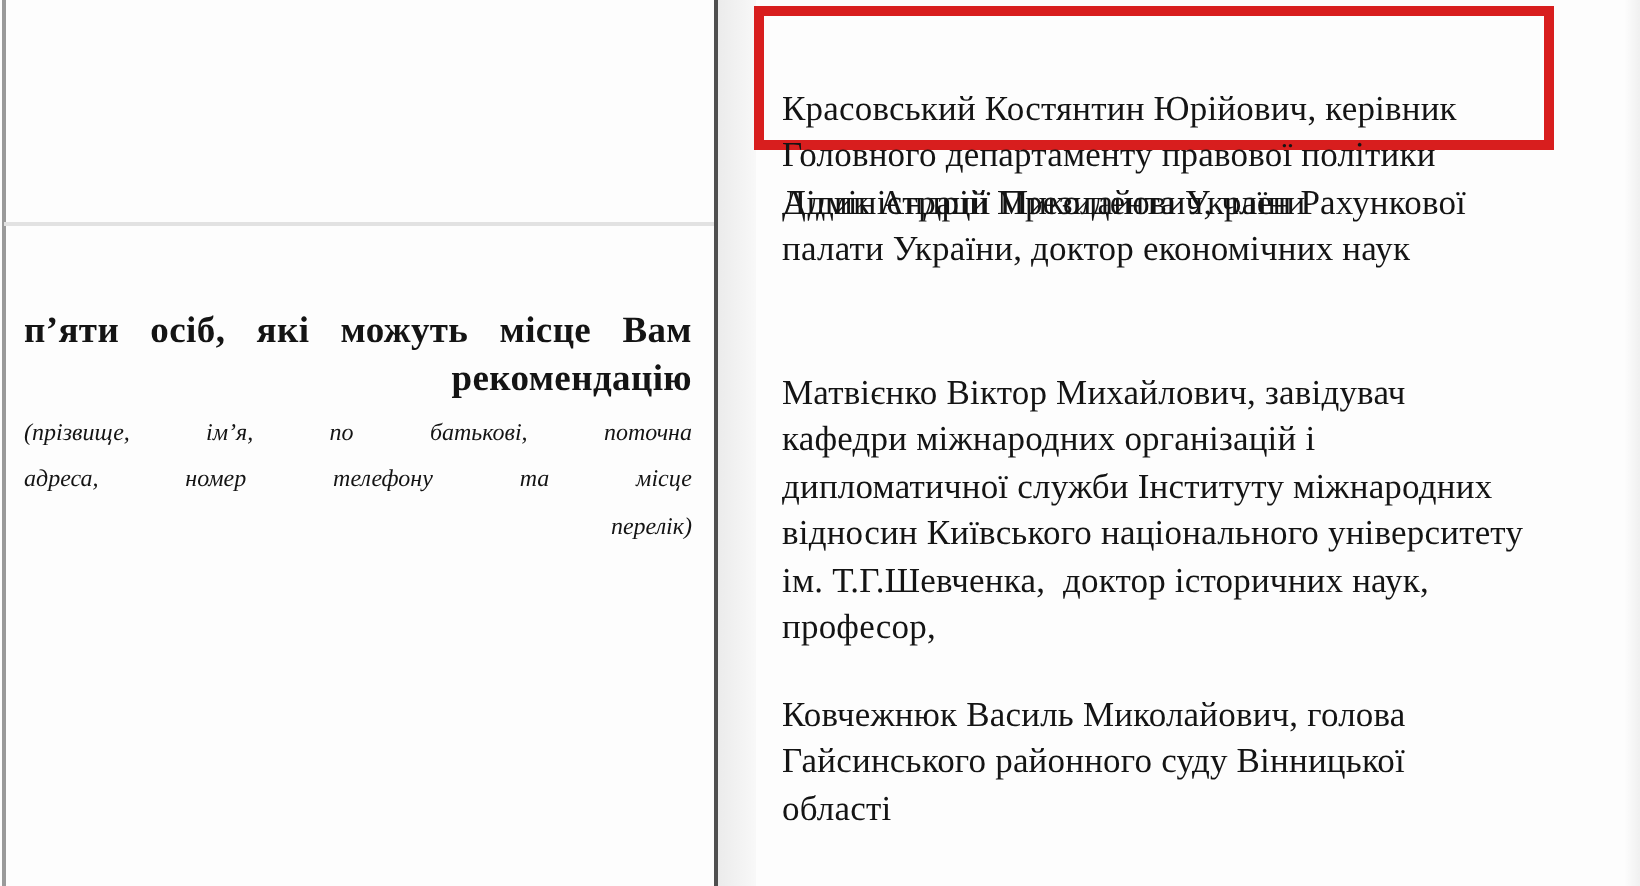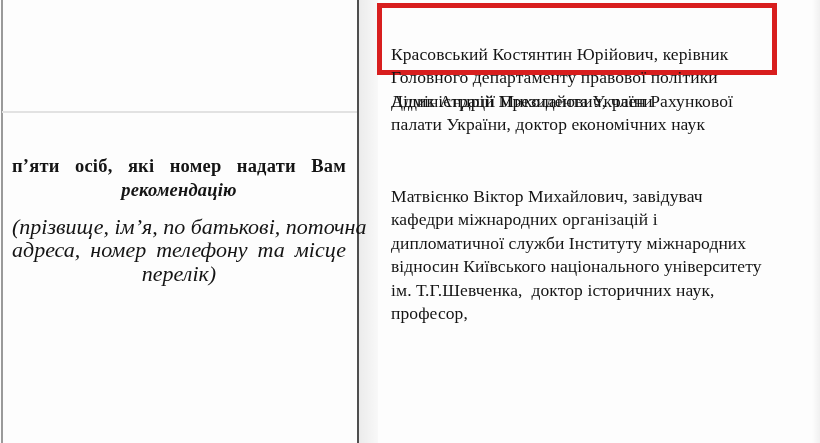--- a/index.html
+++ b/index.html
@@ -42,30 +42,30 @@
     position: absolute; left: 12px; top: 155px; width: 334px;
   }
   .q-bold {
     font-weight: bold;
     font-size: 18.5px;
     line-height: 23.5px;
     letter-spacing: 0.2px;
   }
   .q-italic {
     font-style: italic;
-    font-size: 22px;
+    font-size: 12px;
     line-height: 23.3px;
-    margin-top: 13px;
+    margin-top: 3px;
   }
   .jl {
     text-align: justify;
     text-align-last: justify;
     white-space: nowrap;
   }
-  .ll { text-align: center; font-style: italic; }
+  .ll { text-align: right; }
   
   .ref {
     position: absolute; left: 391px; width: 424px;
     font-size: 17.5px;
     line-height: 23.4px;
     white-space: pre-line;
     letter-spacing: 0.1px;
   }
   .ref0 { top: 7px; margin-top: 36px;   }
   .ref1 { top: 90px;  }
@@ -87,21 +87,21 @@
 <div class="page">
 
   <div class="left-border"></div>
   <div class="row-top-rule"></div>
   <div class="col-divider"></div>
   <div class="scan-band"></div>
   <div class="scan-band-right"></div>
 
   <div class="question">
     <div class="q-bold">
-      <div class="jl">п’яти осіб, які номер надати Вам</div>
+      <div class="jl">п’яти осіб, які можуть місце Вам</div>
       <div class="ll">рекомендацію</div>
     </div>
     <div class="q-italic">
       <div class="jl">(прізвище, ім’я, по батькові, поточна</div>
       <div class="jl">адреса, номер телефону та місце</div>
       <div class="ll">перелік)</div>
     </div>
   </div>
 
   <div class="highlight-box"></div>
@@ -110,14 +110,17 @@
 Головного департаменту правової політики
 Адміністрації Президента України</div>
   <div class="ref ref1">Дідик Андрій Миколайович, член Рахункової
 палати України, доктор економічних наук</div>
   <div class="ref ref2">Матвієнко Віктор Михайлович, завідувач
 кафедри міжнародних організацій і
 дипломатичної служби Інституту міжнародних
 відносин Київського національного університету
 ім. Т.Г.Шевченка,&nbsp; доктор історичних наук,
 професор,</div>
+  <div class="ref ref3">Ковчежнюк Василь Миколайович, голова
+Гайсинського районного суду Вінницької
+області</div>
 
 </div>
 
 </body></html>

